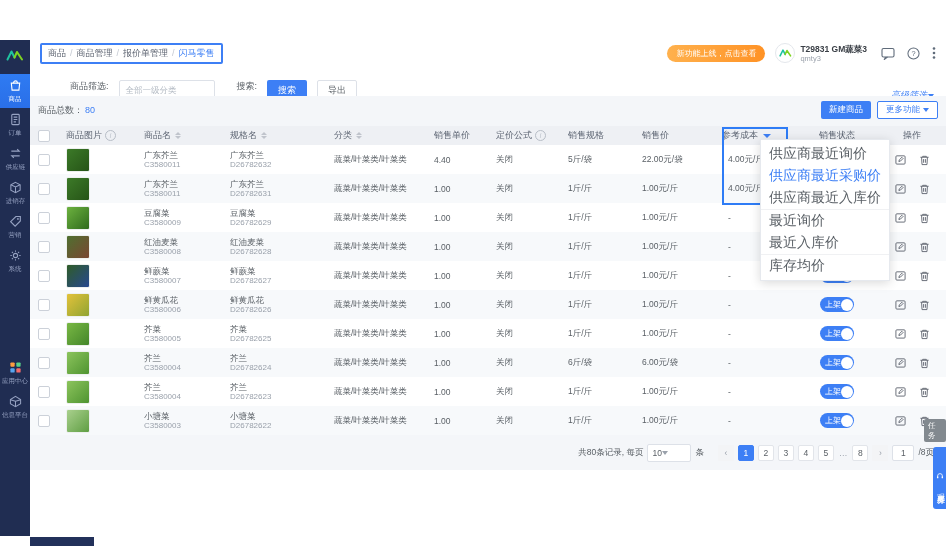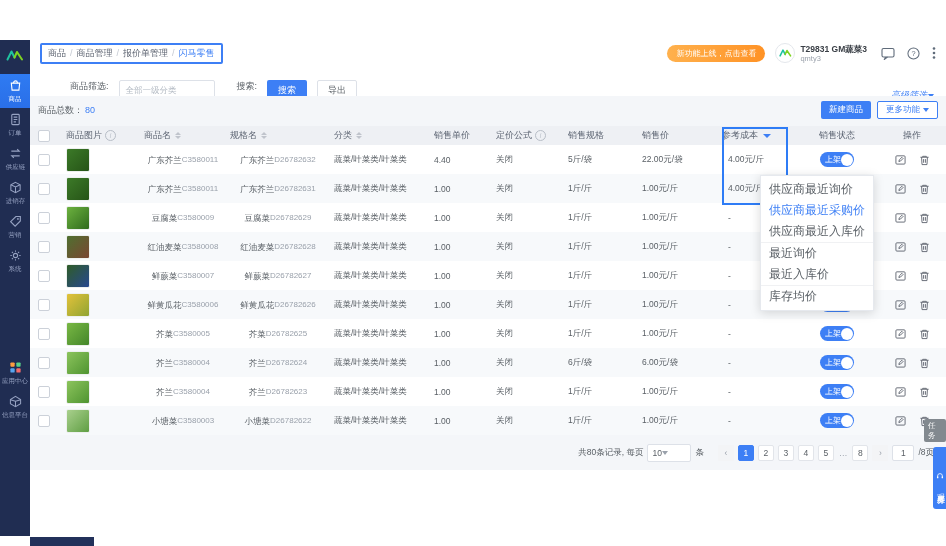--- a/index.html
+++ b/index.html
@@ -69,21 +69,21 @@
   .grid{display:grid;grid-template-columns:28px 78px 86px 104px 100px 62px 72px 74px 80px 82px 82px 68px;align-items:center;}
   .thead{position:absolute;left:30px;top:126px;width:916px;height:19px;background:#eef0f4;
          font-size:9px;color:#5d6573;}
   .tbody{position:absolute;left:30px;top:145px;width:916px;}
   .trow{height:29px;background:#fff;font-size:8.5px;}
   .trow:nth-child(even){background:#f7f9fb;}
   .cell{padding-left:8px;display:flex;align-items:center;gap:3px;overflow:hidden;white-space:nowrap;}
   .thead .cell:nth-child(11),.thead .cell:nth-child(12),
   .trow .cell:nth-child(11),.trow .cell:nth-child(12){justify-content:center;padding-left:0;}
   .trow .cell:nth-child(10){padding-left:14px;}
-  .c-name{flex-direction:row;align-items:flex-start;justify-content:center;gap:0;line-height:10px;}
+  .c-name{flex-direction:column;align-items:flex-start;justify-content:center;gap:0;line-height:10px;}
   .t1{color:#5a6066;}
   .t2{color:#9aa1ab;font-size:8px;}
   .thumb{width:24px;height:24px;border-radius:2px;display:block;border:1px solid #edf0ef;box-sizing:border-box;cursor:pointer;}
   .checkbox{width:10px;height:10px;border:1px solid #ccd1d9;border-radius:2px;background:#fff;
             display:inline-block;cursor:pointer;}
   .info{width:9px;height:9px;border:1px solid #b8bec7;border-radius:50%;color:#b8bec7;font-size:6.5px;
         display:inline-flex;align-items:center;justify-content:center;font-style:italic;flex:none;}
   .sort{display:inline-flex;flex-direction:column;gap:1px;margin-left:1px;cursor:pointer;}
   .cu{width:0;height:0;border-left:3px solid transparent;border-right:3px solid transparent;border-bottom:3.5px solid #c0c4cc;}
   .cd{width:0;height:0;border-left:3px solid transparent;border-right:3px solid transparent;border-top:3.5px solid #c0c4cc;}
@@ -92,21 +92,21 @@
   .toggle{width:34px;height:15px;border-radius:8px;background:#3d7ff5;display:inline-flex;
           align-items:center;position:relative;cursor:pointer;flex:none;}
   .toggle-label{color:#fff;font-size:8px;margin-left:5px;}
   .knob{position:absolute;right:1.5px;top:1.5px;width:12px;height:12px;border-radius:50%;background:#fff;}
   .act{margin:0 5px;cursor:pointer;display:flex;}
 
   
   .ann-refcost{position:absolute;left:722px;top:127px;width:66px;height:78px;border:2px solid #2e7cf6;
                box-sizing:border-box;pointer-events:none;z-index:6;}
   .dropdown{position:absolute;left:760px;top:139px;background:#fff;border:1px solid #e6e9ee;
-            box-shadow:0 2px 10px rgba(0,0,0,.15);padding:3px 0;z-index:7;font-size:12px;margin-top:36px;}
+            box-shadow:0 2px 10px rgba(0,0,0,.15);padding:3px 0;z-index:7;font-size:14px;}
   .mitem{padding:2px 8px;color:#5a6066;white-space:nowrap;cursor:pointer;}
   .mitem.active{color:#3d7ff5;}
   .mitem.sep{border-top:1px solid #f0f1f3;}
 
   
   .pagination{position:absolute;right:12px;top:444px;display:flex;align-items:center;gap:4px;
               font-size:8.5px;color:#5a6066;}
   .pselect{width:34px;height:16px;border:1px solid #dde1e8;border-radius:2px;display:flex;
            align-items:center;justify-content:flex-start;padding:0 4px;background:#fff;cursor:pointer;}
   .pselect .caret{color:#9aa1ab;}

